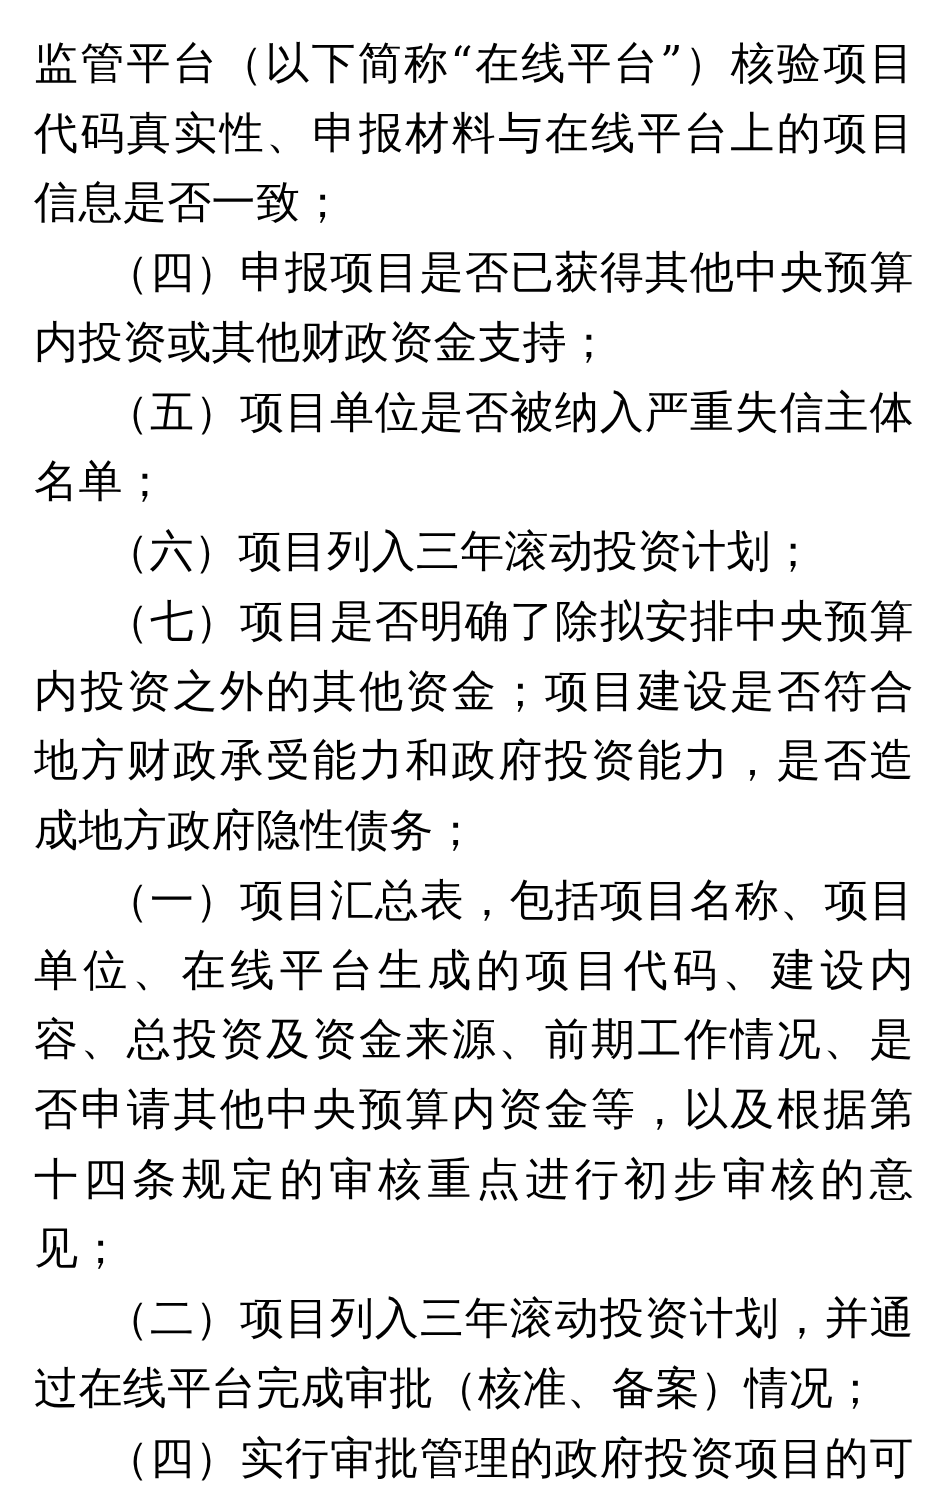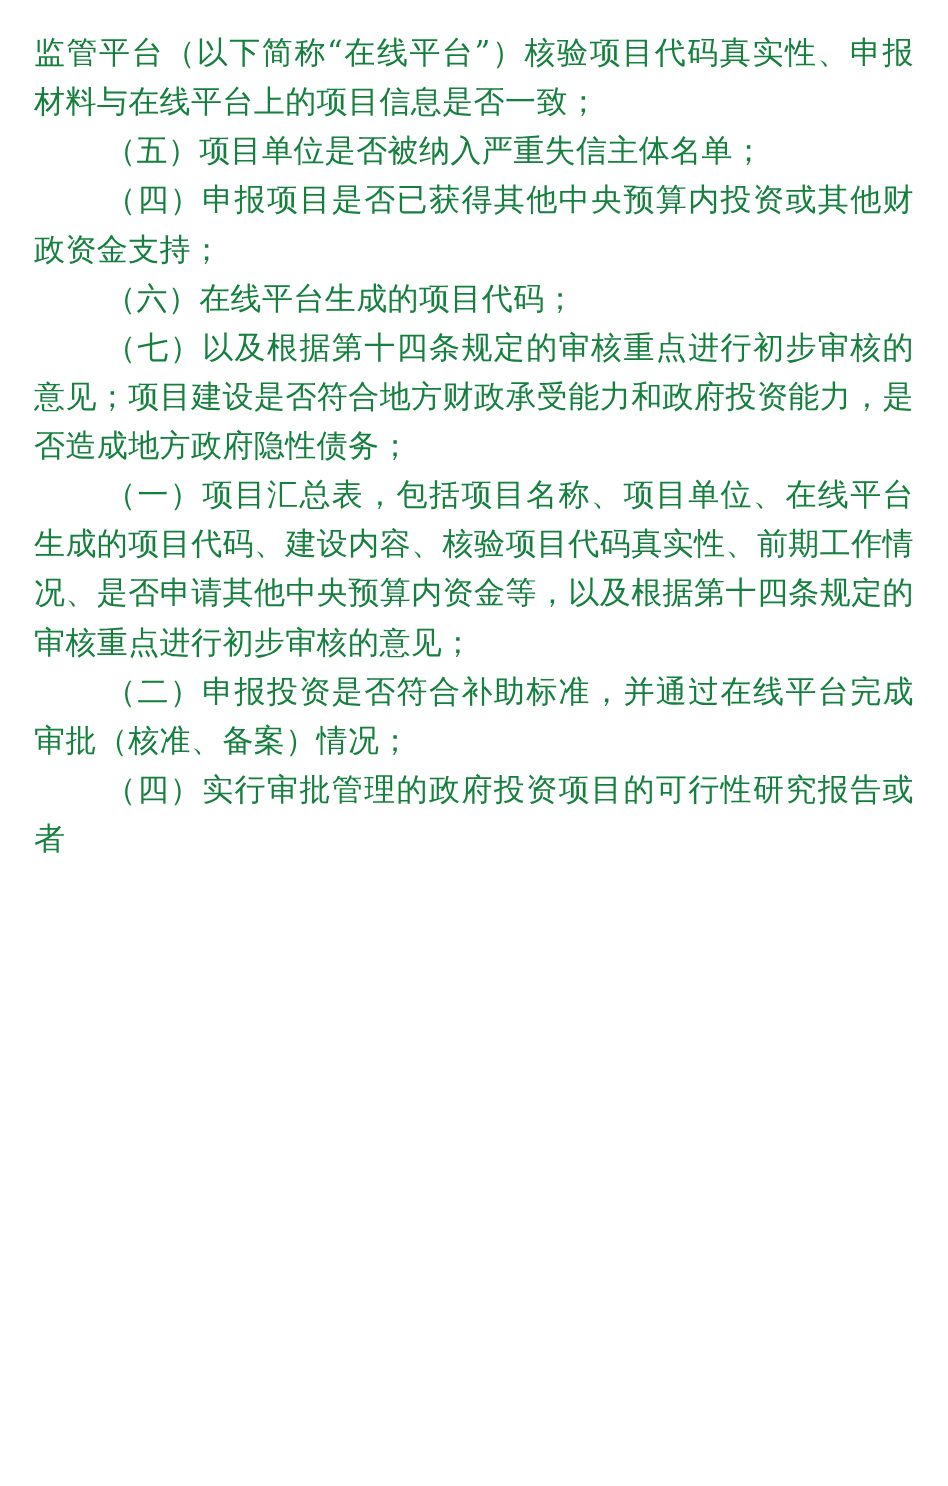--- a/index.html
+++ b/index.html
@@ -18,58 +18,58 @@
     box-sizing: border-box;
     width: 948px;
     height: 1486px;
     padding: 28px 34px 20px 34px;
     background: #ffffff;
   }
   .doc-body {
     display: block;
   }
   .para {
-    font-size: 31px;
+    font-size: 44px;
     line-height: 1.585;
     letter-spacing: 0.4px;
     text-align: justify;
     text-justify: inter-ideograph;
     margin: 0 0 0 0;
-    color: #15803d;
+    color: #000000;
     font-weight: 500;
     text-indent: 0;
   }
   .para.indent {
     text-indent: 71px;
   }
   
   .para {
     -webkit-font-smoothing: antialiased;
   }
 </style>
 </head>
 <body>
 
 <div class="page">
   <div class="doc-body">
 
     <p class="para">监管平台（以下简称“在线平台”）核验项目代码真实性、申报材料与在线平台上的项目信息是否一致；</p>
 
 
+    <p class="para indent">（四）申报项目是否已获得其他中央预算内投资或其他财政资金支持；</p>
+
     <p class="para indent">（五）项目单位是否被纳入严重失信主体名单；</p>
 
-    <p class="para indent">（四）申报项目是否已获得其他中央预算内投资或其他财政资金支持；</p>
+    <p class="para indent">（六）项目列入三年滚动投资计划；</p>
 
-    <p class="para indent">（六）在线平台生成的项目代码；</p>
-
-    <p class="para indent">（七）以及根据第十四条规定的审核重点进行初步审核的意见；项目建设是否符合地方财政承受能力和政府投资能力，是否造成地方政府隐性债务；</p>
+    <p class="para indent">（七）项目是否明确了除拟安排中央预算内投资之外的其他资金；项目建设是否符合地方财政承受能力和政府投资能力，是否造成地方政府隐性债务；</p>
 
 
 
-    <p class="para indent">（一）项目汇总表，包括项目名称、项目单位、在线平台生成的项目代码、建设内容、核验项目代码真实性、前期工作情况、是否申请其他中央预算内资金等，以及根据第十四条规定的审核重点进行初步审核的意见；</p>
+    <p class="para indent">（一）项目汇总表，包括项目名称、项目单位、在线平台生成的项目代码、建设内容、总投资及资金来源、前期工作情况、是否申请其他中央预算内资金等，以及根据第十四条规定的审核重点进行初步审核的意见；</p>
 
-    <p class="para indent">（二）申报投资是否符合补助标准，并通过在线平台完成审批（核准、备案）情况；</p>
+    <p class="para indent">（二）项目列入三年滚动投资计划，并通过在线平台完成审批（核准、备案）情况；</p>
 
 
     <p class="para indent">（四）实行审批管理的政府投资项目的可行性研究报告或者</p>
 
   </div>
 </div>
 
 </body></html>

